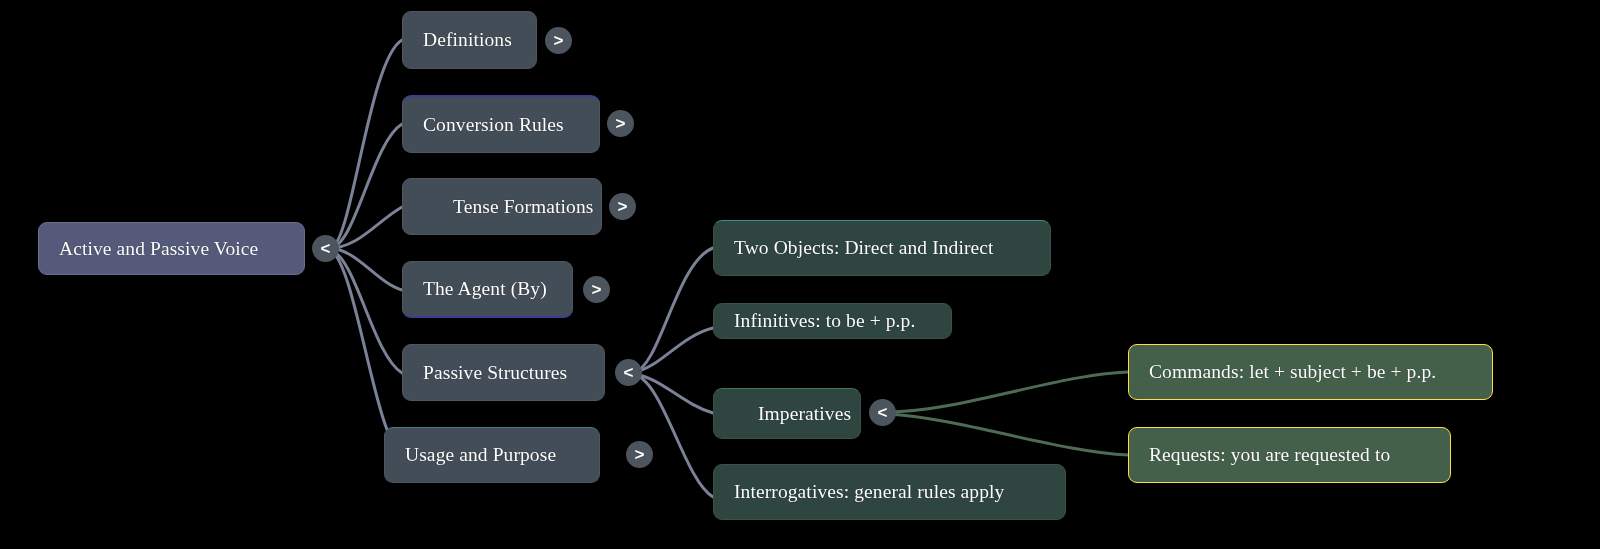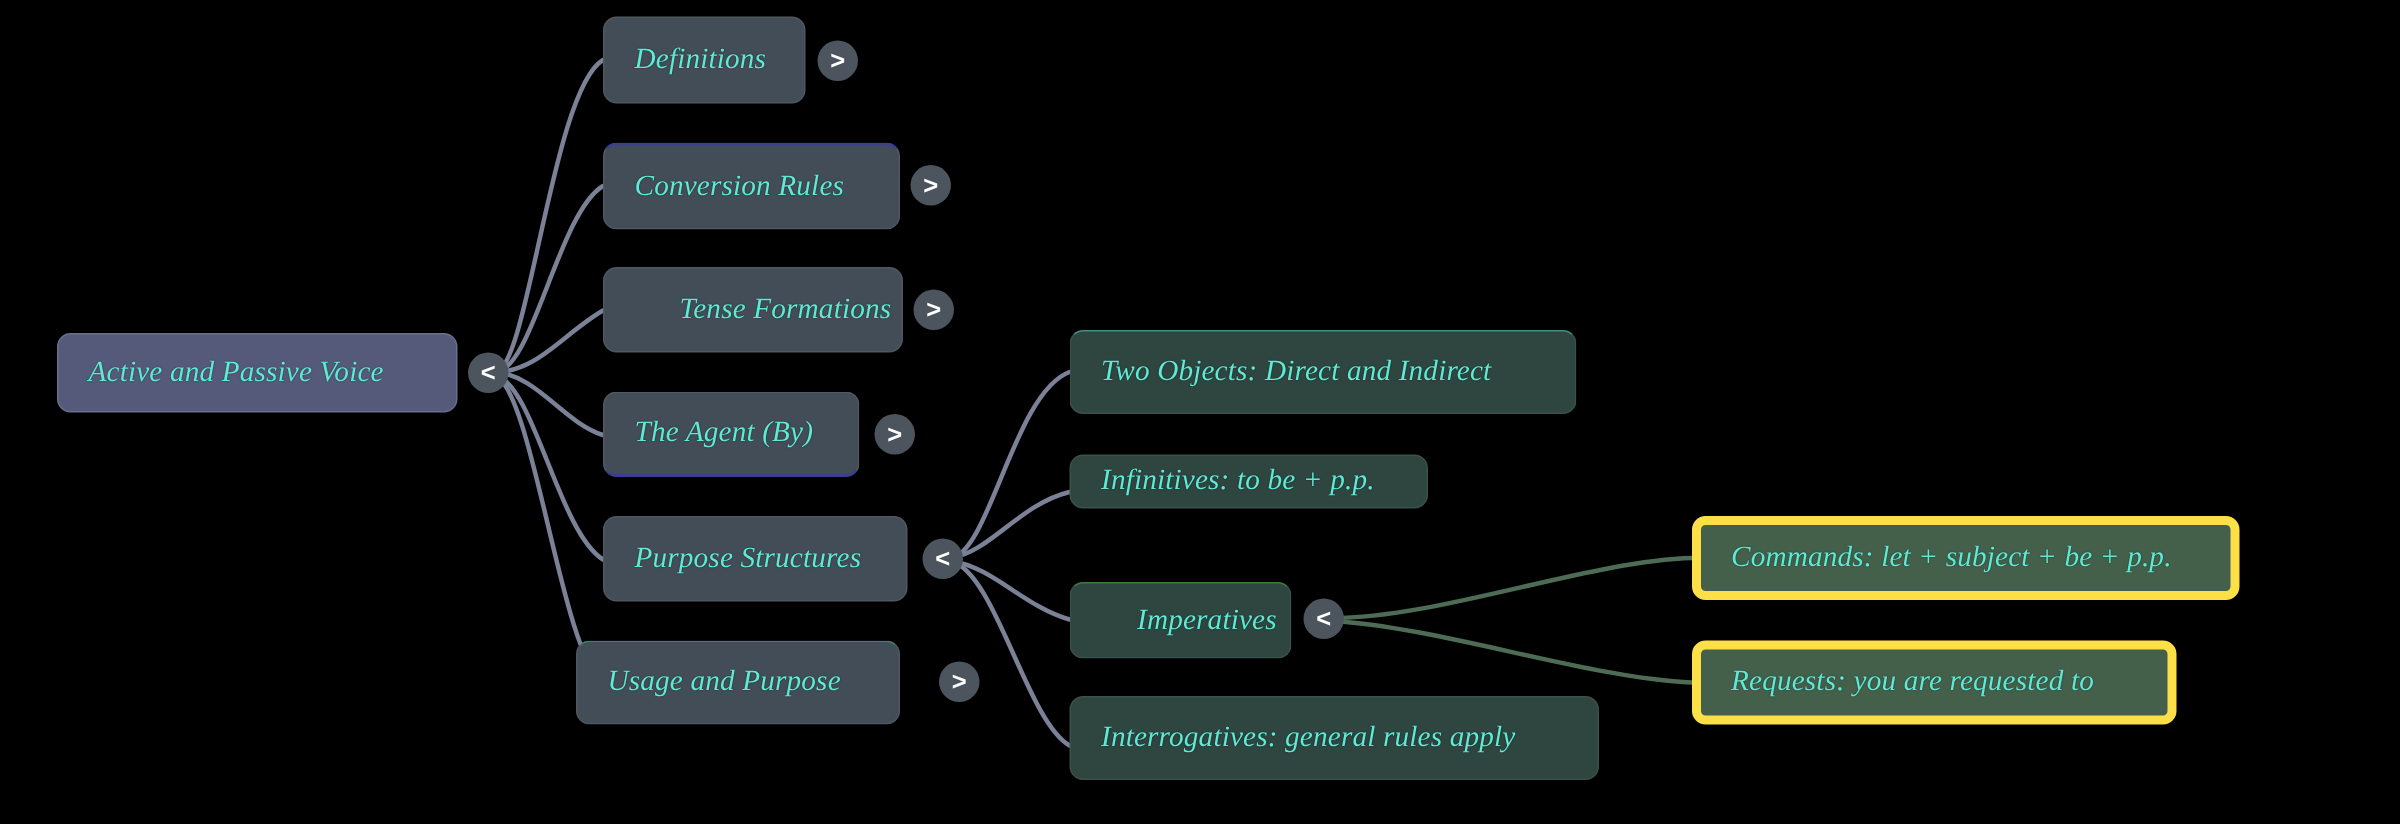--- a/index.html
+++ b/index.html
@@ -36,23 +36,22 @@
     border-radius: 9px;
     color: #f2f2f5;
     white-space: nowrap;
     letter-spacing: 0.1px;
   }
   .node .label {
     display: block;
     padding: 0 20px;
     font-size: 19.5px;
     line-height: 1.1;
-    color: #5eead4;
+    color: #ffffff;
     text-shadow: 0 0 1px rgba(0,0,0,0.6);
-    font-style: italic;
   }
   
   .lvl-root {
     background: #555a7a;
     border: 1px solid #6a6f8e;
   }
   .lvl-2 {
     background: #434d57;
     border: 1px solid #50585f;
   }
@@ -60,21 +59,21 @@
   .lvl-2.accent-bottom { border-bottom: 2px solid #3c3f8f; }
   .lvl-2.accent-teal { border-top: 1px solid #3f7f7a; }
   .lvl-3 {
     background: #2f4540;
     border: 1px solid #3b514b;
   }
   .lvl-3.accent-teal { border-top: 1.5px solid #3f8f86; }
   .lvl-3.accent-green { border-top: 1.5px solid #3c7a44; padding-left: 24px; }
   .lvl-4 {
     background: #44604b;
-    border: 6px solid #fde047;
+    border: 1px solid #fde047;
     align-items: center;
   }
   .toggle {
     position: absolute;
     width: 27px;
     height: 27px;
     border-radius: 50%;
     background: #4c545e;
     color: #ffffff;
     display: flex;
@@ -134,21 +133,21 @@
     <span class="label">Tense Formations</span>
   </div>
   <div class="toggle" style="left: 609px; top: 193px; background: rgb(76, 84, 94);">&gt;</div>
 
   <div class="node lvl-2 accent-bottom" style="left: 402px; top: 261px; width: 171px; height: 57px; background: rgb(67, 77, 87);">
     <span class="label">The Agent (By)</span>
   </div>
   <div class="toggle" style="left: 583px; top: 276px; background: rgb(76, 84, 94);">&gt;</div>
 
   <div class="node lvl-2" style="left: 402px; top: 344px; width: 203px; height: 57px; background: rgb(67, 77, 87);">
-    <span class="label">Purpose Structures</span>
+    <span class="label">Passive Structures</span>
   </div>
   <div class="toggle" style="left: 615px; top: 359px; background: rgb(76, 84, 94);">&lt;</div>
 
   <div class="node lvl-2 accent-teal" style="left: 384px; top: 427px; width: 216px; height: 56px; background: rgb(67, 77, 87);">
     <span class="label">Usage and Purpose</span>
   </div>
   <div class="toggle" style="left: 626px; top: 441px; background: rgb(76, 84, 94);">&gt;</div>
 
   <div class="node lvl-3 accent-teal" style="left: 713px; top: 220px; width: 338px; height: 56px; background: rgb(47, 69, 64);">
     <span class="label">Two Objects: Direct and Indirect</span>

